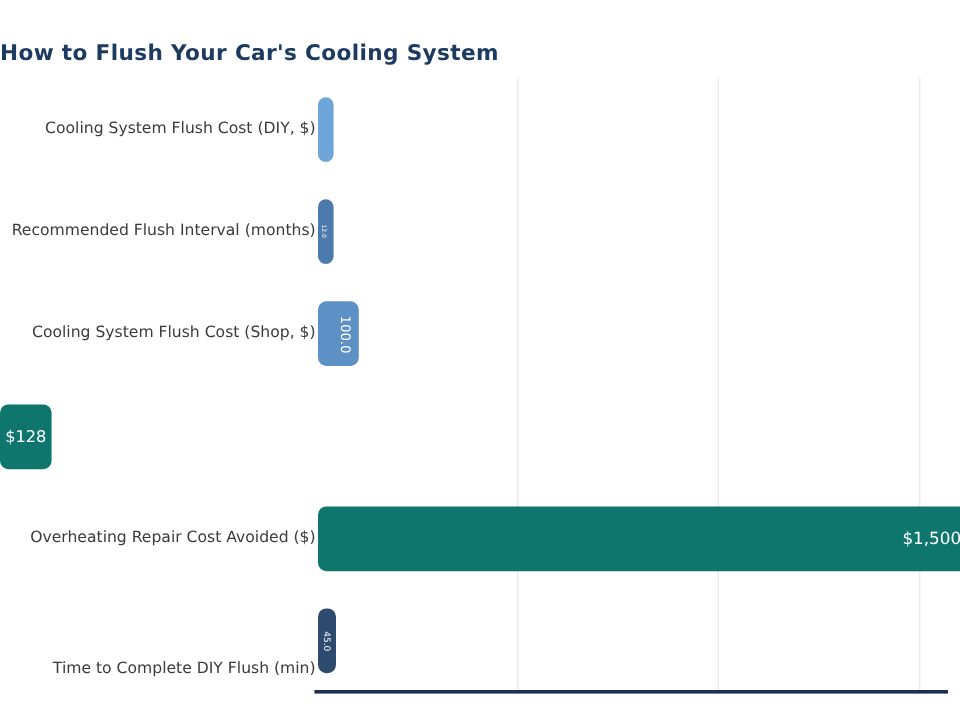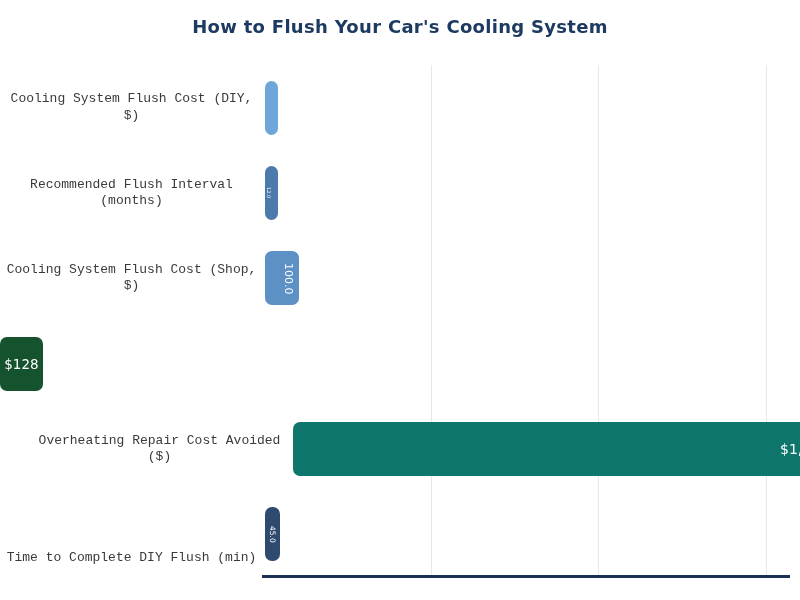--- a/index.html
+++ b/index.html
@@ -3,37 +3,37 @@
 <meta charset="utf-8">
 <style>
   html,body { margin:0; padding:0; }
   body {
     width:800px; height:600px; background:#ffffff;
     font-family:"DejaVu Sans","Liberation Sans",sans-serif;
     position:relative; overflow:hidden;
   }
   .chart { position:absolute; inset:0; }
   .chart-title {
-    position:absolute; top:16px; left:0; width:800px;
-    text-align:center; font-size:18px; font-weight:bold;
+    position:absolute; top:34px; left:0; width:800px;
+    text-align:left; font-size:18px; font-weight:bold;
     letter-spacing:0.3px;
   }
   .plot { position:absolute; top:65px; left:0; width:792px; height:512px; }
   .gridline {
     position:absolute; top:0; bottom:0; width:1px;
     z-index:0;
   }
   .rows {
     position:absolute; inset:0; display:flex; flex-direction:column;
     z-index:1;
   }
   .row { flex:1; display:flex; align-items:center; }
   .cat {
-    width:263px; flex:none; text-align:center; padding-right:2px;
-    font-size:13px; color:#3a3a3a; line-height:1.25;font-family:Liberation Mono, monospace;
+    width:263px; flex:none; text-align:right; padding-right:2px;
+    font-size:13px; color:#3a3a3a; line-height:1.25;
   }
   .bar {
     height:54px; border-radius:7px; flex:none;
     display:flex; align-items:center; justify-content:center;
     position:relative;
   }
   .bar-label { color:#ffffff; white-space:nowrap; }
   .s-vertical       { writing-mode:vertical-rl; font-size:11px; margin-left:auto; margin-right:4px; }
   .s-vertical-small { writing-mode:vertical-rl; font-size:7.5px; }
   .s-vertical-tiny  { writing-mode:vertical-rl; font-size:5px; margin-right:auto; margin-left:1px; }
@@ -69,27 +69,27 @@
   </div>
 
   <div class="row">
     <div class="cat" style="color: rgb(58, 58, 58);">Cooling System Flush Cost (Shop, $)</div>
     <div class="bar" style="background: rgb(93, 144, 196); width: 33.5333px;">
       <span class="bar-label s-vertical">100.0</span>
     </div>
   </div>
 
   <div class="row">
-    <div class="bar" style="background: #14532d; width: 42.9227px; justify-content: flex-end;">
+    <div class="bar" style="background: #0f766e; width: 42.9227px; justify-content: flex-end;">
       <span class="bar-label s-horizontal-center">$128</span>
     </div>
   </div>
 
   <div class="row">
-    <div class="cat" style="color: rgb(58, 58, 58); padding-left: 28px;">Overheating Repair Cost Avoided ($)</div>
+    <div class="cat" style="color: rgb(58, 58, 58);">Overheating Repair Cost Avoided ($)</div>
     <div class="bar" style="background: #0f766e; width: 545px;">
       <span class="bar-label s-horizontal-right">$1,500</span>
     </div>
   </div>
 
   <div class="row">
     <div class="cat" style="color: rgb(58, 58, 58); margin-top: 48px;">Time to Complete DIY Flush (min)</div>
     <div class="bar" style="background: rgb(46, 74, 110); width: 15.09px;">
       <span class="bar-label s-vertical-small">45.0</span>
     </div>

